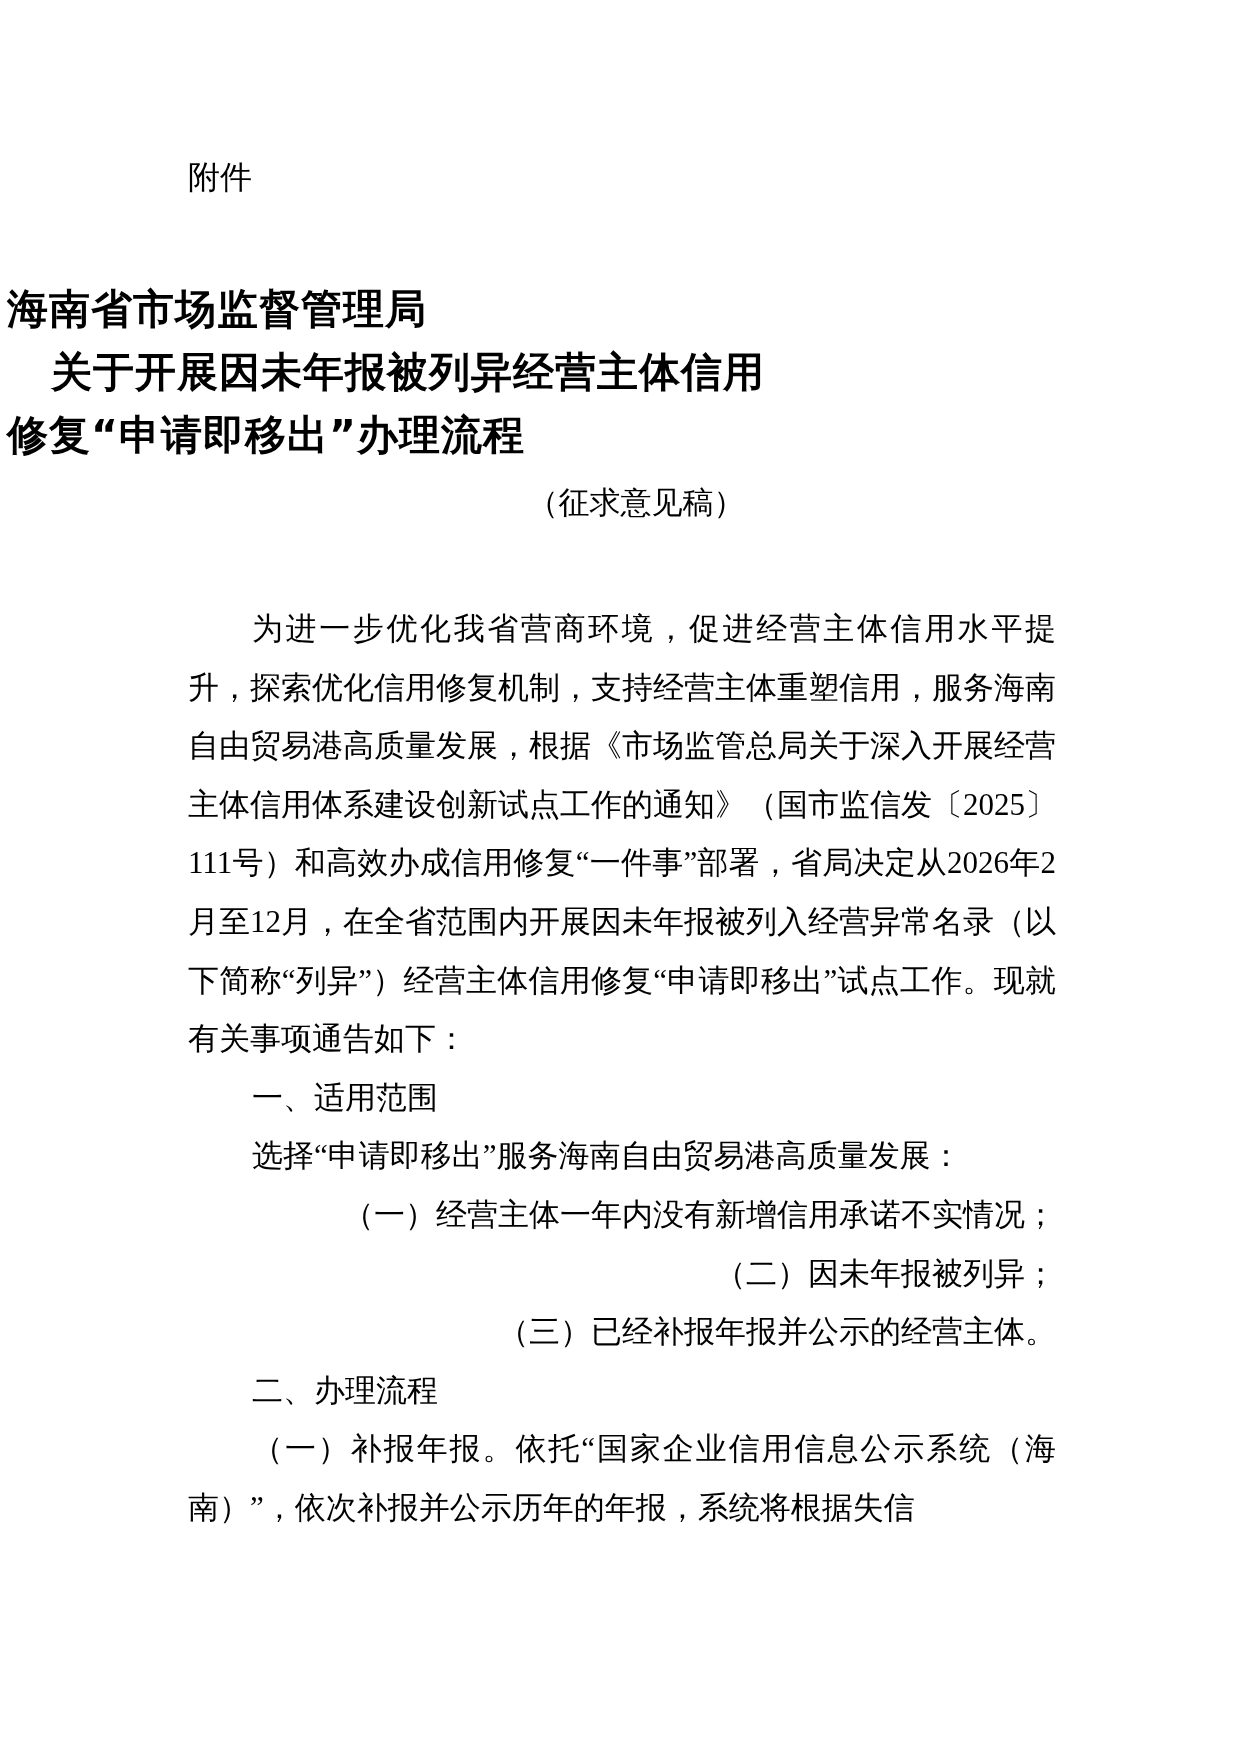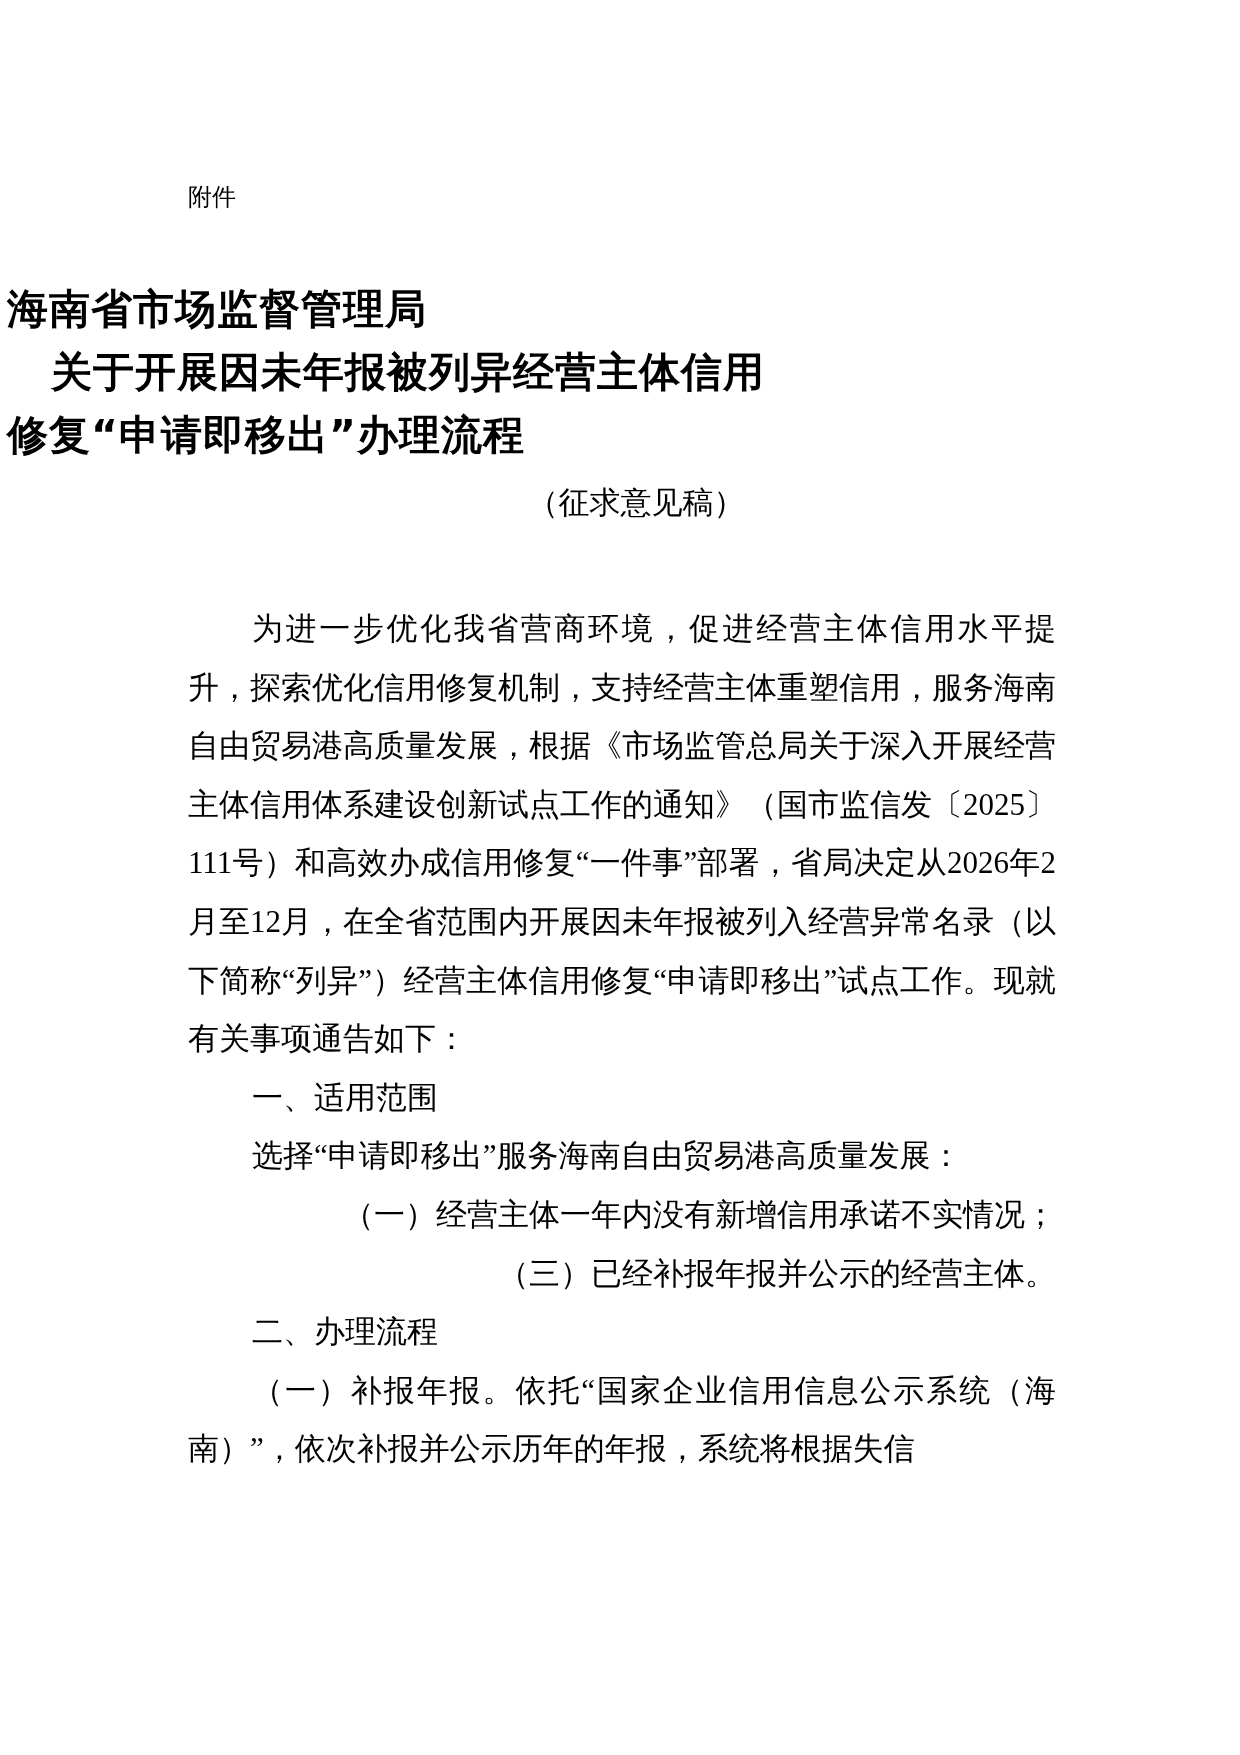--- a/index.html
+++ b/index.html
@@ -1,18 +1,18 @@
 <!DOCTYPE html>
 <html><head>
 <meta charset="utf-8">
 <style>
   html, body { margin: 0; padding: 0; background: #ffffff; }
   body { width: 1240px; height: 1755px; position: relative; overflow: hidden;
          font-family: "DejaVu Sans", "Liberation Sans", sans-serif; color: #000; }
-  .attach { position: absolute; left: 188px; top: 180px; font-size: 24px; line-height: 34px; }
+  .attach { position: absolute; left: 188px; top: 160px; font-size: 32px; line-height: 34px; }
   .title { position: absolute; left: 7px; width: 1240px; text-align: left;
            font-size: 41px; font-weight: bold; line-height: 58px; letter-spacing: 1px; }
   .t1 { top: 280px; }
   .t2 { top: 343px; margin-left: 44px; }
   .t3 { top: 406px; }
   .subtitle { position: absolute; left: 0; width: 1240px; top: 482px; text-align: center;
               font-size: 31px; line-height: 40px; padding-left: 16px; }
   .body { position: absolute; left: 188px; width: 868px; top: 600px; font-size: 31px; line-height: 58.6px; font-family: Liberation Serif, serif; }
   .para { margin: 0; text-indent: 64px; text-align: justify; }
   .line { margin: 0; padding-left: 64px; white-space: nowrap; }
@@ -29,18 +29,19 @@
   <div class="title t3">修复“申请即移出”办理流程</div>
 
   <div class="subtitle">（征求意见稿）</div>
 
   <div class="body">
     <p class="para">为进一步优化我省营商环境，促进经营主体信用水平提升，探索优化信用修复机制，支持经营主体重塑信用，服务海南自由贸易港高质量发展，根据《市场监管总局关于深入开展经营主体信用体系建设创新试点工作的通知》（国市监信发〔2025〕111号）和高效办成信用修复“一件事”部署，省局决定从2026年2月至12月，在全省范围内开展因未年报被列入经营异常名录（以下简称“列异”）经营主体信用修复“申请即移出”试点工作。现就有关事项通告如下：</p>
 
     <p class="line">一、适用范围</p>
     <p class="line">选择“申请即移出”服务海南自由贸易港高质量发展：</p>
     <p class="item">（一）经营主体一年内没有新增信用承诺不实情况；</p>
+    <p class="item">（二）因未年报被列异；</p>
     <p class="item">（三）已经补报年报并公示的经营主体。</p>
 
     <p class="line">二、办理流程</p>
     <p class="para">（一）补报年报。依托“国家企业信用信息公示系统（海南）”，依次补报并公示历年的年报，系统将根据失信</p>
   </div>
 </div>
 
 </body></html>

